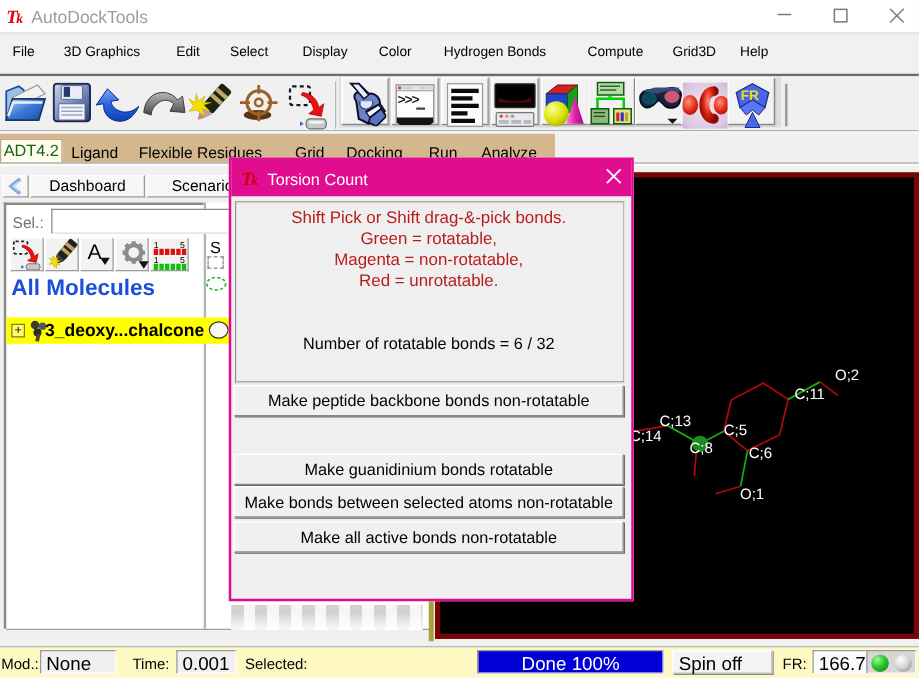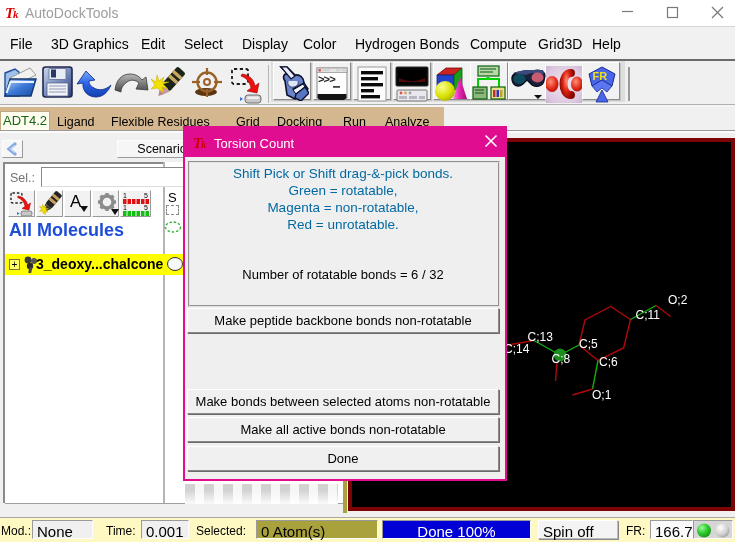--- a/index.html
+++ b/index.html
@@ -8,21 +8,21 @@
 #app { position:absolute; left:0; top:0; width:735px; height:542px; background:#f0f0f0; }
 .abs { position:absolute; }
 
 
 #titlebar { left:0; top:0; width:735px; height:26px; background:#ffffff; }
 #titletext { left:25px; top:5px; font-size:14px; color:#9d9d9d; }
 #borderline1 { left:0; top:26px; width:735px; height:1px; background:#d5d5d5; }
 
 
 #menubar { left:0; top:27px; width:735px; height:32px; background:#f1f1f1; }
-.menu { position:absolute; top:9px; font-size:14px; color:#000; }
+.menu { position:absolute; top:9px; font-size:11px; color:#000; }
 #menuline { left:0; top:59px; width:735px; height:2px; background:#6b6b6b; }
 
 
 #toolbar { left:0; top:61px; width:735px; height:43px; background:#f0f0f0; }
 .tbtn { position:absolute; top:1px; width:38px; height:38px; background:#f2f2f2; border:1px solid #8a8a8a; border-top-color:#ffffff; border-left-color:#ffffff; box-shadow:1px 1px 0 #c4c4c4; }
 
 
 #tabbar { left:0; top:107px; width:444px; height:23px; background:#d4b78f; }
 #tabline1 { left:0; top:104px; width:735px; height:1px; background:#b0b0b0; }
 #tabline2 { left:0; top:105px; width:735px; height:2px; background:#f5f5f5; }
@@ -60,21 +60,21 @@
 #statusline { left:0; top:517px; width:735px; height:1px; background:#a8a8a8; }
 #statusbar { left:0; top:518px; width:735px; height:24px; background:#fef9c3; }
 .slabel { position:absolute; top:6px; font-size:12px; color:#000; }
 .sbox { position:absolute; top:2px; height:19px; background:#f0f0f0; border:1px solid #9a9a9a; border-bottom-color:#fdfdfd; border-right-color:#fdfdfd; font-size:15px; color:#000; padding:2px 4px 0 4px; }
 
 
 #dialog { left:183px; top:126px; width:324px; height:355px; background:#efefef; border:2px solid #e10d90; }
 #dlgtitle { position:absolute; left:0; top:0; width:320px; height:29px; background:#e10d90; }
 #dlgtitletext { position:absolute; left:29px; top:8px; font-size:13px; color:#fff; }
 #dlgframe { position:absolute; left:2.5px; top:33px; width:312.5px; height:146px; border:2px groove #e4e4e4; }
-#dlgtext1 { position:absolute; left:-2px; top:37px; width:320px; text-align:center; font-size:13.5px; color:#0369a1; line-height:17px; }
+#dlgtext1 { position:absolute; left:-2px; top:37px; width:320px; text-align:center; font-size:13.5px; color:#b91c1c; line-height:17px; }
 #dlgtext2 { position:absolute; left:-2px; top:139px; width:320px; text-align:center; font-size:13px; color:#000; }
 .dbtn { position:absolute; left:2px; width:312px; height:25px; background:#f0f0f0; border:1px solid #898989; border-top-color:#fff; border-left-color:#fff; box-shadow:1px 1px 0 #6a6a6a; font-size:13px; text-align:center; color:#000; padding-top:3.5px; }
 </style>
 </head>
 <body>
 <div id="app">
 
   <div class="abs" id="titlebar"></div>
   <div class="abs" id="titletext">AutoDockTools</div>
   <svg class="abs" style="left:5px;top:5px" width="16" height="16" viewBox="0 0 16 16">
@@ -322,20 +322,21 @@
     <span class="tab" style="left:343px">Run</span>
     <span class="tab" style="left:385px">Analyze</span>
   </div>
   <div class="abs" id="adttab">
       <span>ADT4.2</span>
     </div>
   <div class="abs" id="mainline"></div>
   <div class="abs" id="mainline2"></div>
 
   <div class="abs pbtn" style="left:2px;top:140px;width:21px;height:18px;"></div>
+  <div class="abs pbtn" style="left:24px;top:140px;width:92px;height:18px;padding-top:1px">Dashboard</div>
   <div class="abs pbtn" style="left:117px;top:140px;width:90px;height:18px;padding-top:1px">Scenario</div>
   <svg class="abs" style="left:5px;top:142px" width="15" height="14" viewBox="0 0 15 14">
     <path d="M10 2 L4 7 L10 12" fill="none" stroke="#85aae2" stroke-width="3.2" stroke-linecap="round" stroke-linejoin="miter"></path>
       <path d="M10 3.2 L5.5 7 L10 10.8" fill="none" stroke="#c8d8f4" stroke-width="1.2"></path>
   </svg>
 
   <div class="abs" id="treewhite"></div>
   <div class="abs" id="colsep"></div>
   <div class="abs" id="colwhite"></div>
   <div class="abs" id="treebottom"></div>
@@ -455,21 +456,20 @@
     </g>
   </svg>
 
   <div class="abs" id="statusline"></div>
   <div class="abs" id="statusbar">
     <span class="slabel" style="left:1px">Mod.:</span>
     <div class="sbox" style="left:32px;width:61px">None</div>
     <span class="slabel" style="left:106px">Time:</span>
     <div class="sbox" style="left:141px;width:48px">0.001</div>
     <span class="slabel" style="left:196px">Selected:</span>
-    <div class="sbox" style="left:256px;width:122px;background:#a9a13b">0 Atom(s)</div>
     <div class="sbox" style="left:382px;width:149px;background:#0000d6;color:#fff;text-align:center">Done 100%</div>
     <div class="sbox" style="left:538px;width:80px;background:#f4f4f4;border:1px solid #bbb;border-top-color:#fff;border-left-color:#fff;box-shadow:1px 1px 0 #888">Spin off <span style="display:inline-block;width:16px;height:8px;background:#ececec;border:1px solid #9a9a9a;border-top-color:#555;border-left-color:#777;vertical-align:0px;margin-left:4px"></span></div>
     <span class="slabel" style="left:626px">FR:</span>
     <div class="sbox" style="left:650px;width:43px;background:#fafafa">166.7</div>
     <div class="sbox" style="left:693px;width:40px;background:#d6d6d6"></div>
     <svg class="abs" style="left:695px;top:4px" width="38" height="17" viewBox="0 0 38 17">
       <defs>
         <radialGradient id="gg" cx="0.35" cy="0.3" r="0.8">
           <stop offset="0" stop-color="#9dfa9d"></stop>
             <stop offset="0.5" stop-color="#2ecc2e"></stop>
@@ -494,18 +494,18 @@
     </svg>
     <div id="dlgtitletext">Torsion Count</div>
     <svg style="position:absolute;left:299px;top:6px" width="14" height="14" viewBox="0 0 14 14">
       <line x1="1.5" y1="1.5" x2="12.5" y2="12.5" stroke="#fff" stroke-width="1.6"></line>
       <line x1="12.5" y1="1.5" x2="1.5" y2="12.5" stroke="#fff" stroke-width="1.6"></line>
     </svg>
     <div id="dlgframe"></div>
     <div id="dlgtext1">Shift Pick or Shift drag-&amp;-pick bonds.<br>Green = rotatable,<br>Magenta = non-rotatable,<br>Red = unrotatable.</div>
     <div id="dlgtext2">Number of rotatable bonds = 6 / 32</div>
     <div class="dbtn" style="top:180px">Make peptide backbone bonds non-rotatable</div>
+    <div class="dbtn" style="top:235px">Make guanidinium bonds rotatable</div>
     <div class="dbtn" style="top:289px">Make all active bonds non-rotatable</div>
     <div class="dbtn" style="top:261px">Make bonds between selected atoms non-rotatable</div>
-    <div class="dbtn" style="top:318px">Done</div>
   </div>
 
 </div>
 
 </body></html>

